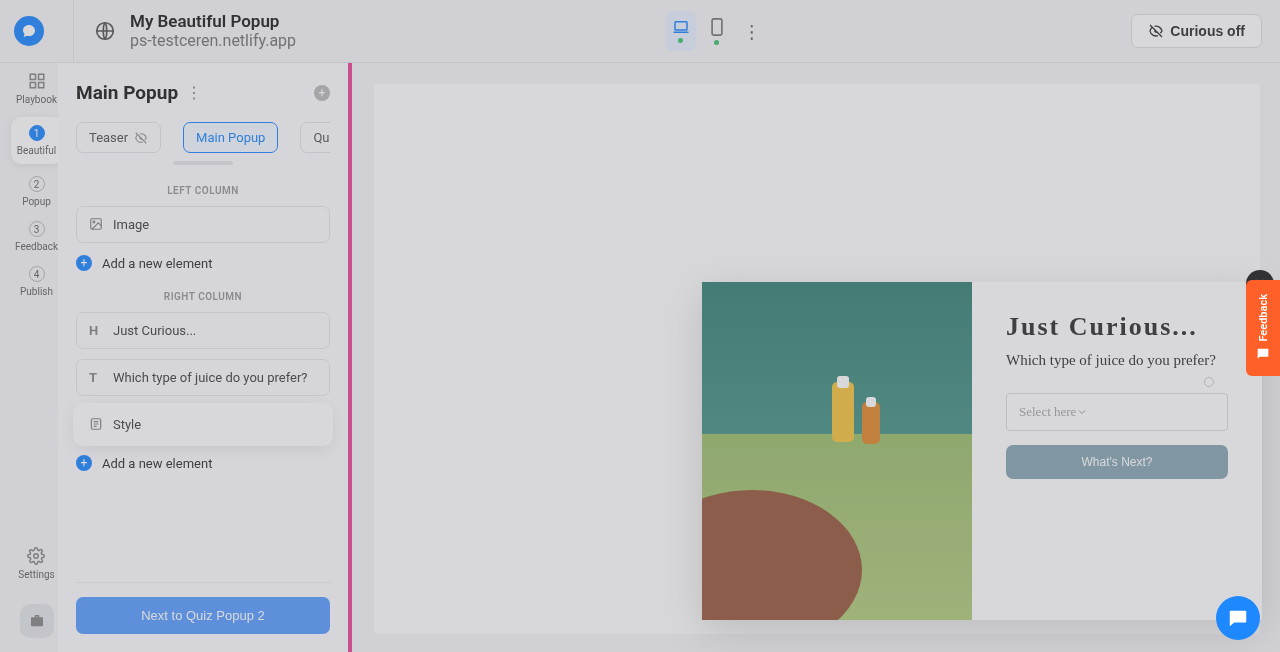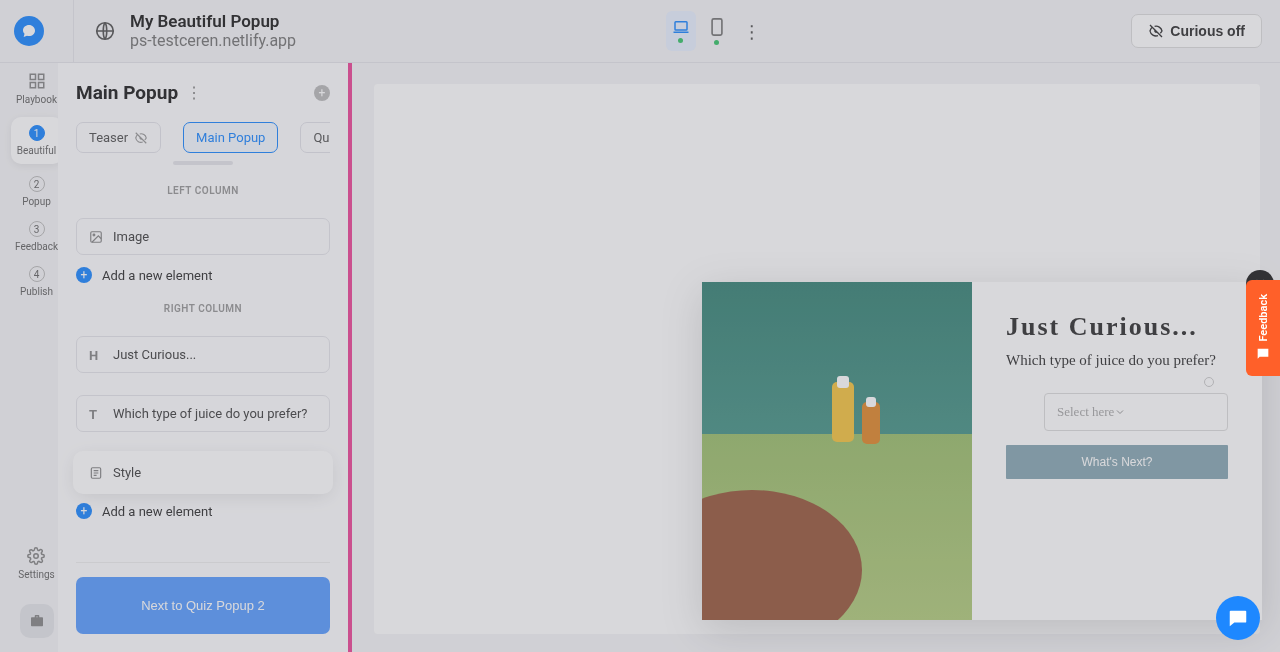--- a/index.html
+++ b/index.html
@@ -39,47 +39,47 @@
 .editor-header .header-more { color: #888; font-size: 16px; }
 .editor-header .add-circle { margin-left: auto; width: 16px; height: 16px; background: #bbb; border-radius: 50%; color: #fff; display: flex; align-items: center; justify-content: center; font-size: 12px; }
 
 .tabs { display: flex; gap: 22px; margin-top: 18px; overflow: hidden; }
 .tab { padding: 7px 12px; border: 1px solid #e2e2e8; border-radius: 7px; font-size: 13px; color: #555; display: flex; align-items: center; gap: 6px; white-space: nowrap; }
 .tab.active { border-color: #1e88ff; color: #1e88ff; background: #f3f8ff; }
 .tab .hidden-icon { width: 14px; height: 14px; color: #999; }
 .tab-scroll-indicator { width: 60px; height: 4px; background: #e5e5ea; border-radius: 2px; margin: 8px auto 0; }
 
 .section-label { font-size: 10px; font-weight: 600; color: #999; letter-spacing: 0.5px; margin-top: 20px; text-align: center; }
-.element-item { margin-top: 22px; border: 1px solid #e5e5ea; border-radius: 7px; padding: 10px 12px; display: flex; align-items: flex-end; gap: 10px; font-size: 13px; color: #444; }
+.element-item { margin-top: 10px; border: 1px solid #e5e5ea; border-radius: 7px; padding: 10px 12px; display: flex; align-items: flex-start; gap: 10px; font-size: 13px; color: #444; }
 .element-item .item-icon { width: 14px; height: 14px; color: #888; }
 .element-item.highlighted { border-color: #fff; background: #fff; box-shadow: 0 0 0 3px #fff, 0 4px 20px rgba(0,0,0,0.12); position: relative; z-index: 100; }
 .add-element { margin-top: 12px; display: flex; align-items: center; gap: 10px; font-size: 13px; color: #333; }
 .add-element .plus { width: 16px; height: 16px; border-radius: 50%; background: #1e88ff; color: #fff; display: flex; align-items: center; justify-content: center; font-size: 12px; }
 
 .editor-footer { margin-top: auto; border-top: 1px solid #eee; padding-top: 14px; }
-.next-btn { width: 100%; padding: 21px; background: #5b9eff; color: #fff; border: none; border-radius: 7px; font-size: 13px; font-weight: 500; }
+.next-btn { width: 100%; padding: 11px; background: #5b9eff; color: #fff; border: none; border-radius: 7px; font-size: 13px; font-weight: 500; }
 
 
 .canvas { position: absolute; left: 374px; top: 84px; right: 20px; bottom: 18px; background: #ffffff; border-radius: 4px; z-index: 40; }
 
 
 .popup-preview { position: absolute; left: 702px; top: 282px; width: 560px; height: 338px; background: #fff; display: flex; z-index: 45; box-shadow: 0 10px 40px rgba(0,0,0,0.15); }
 .popup-image { width: 270px; position: relative; overflow: hidden; }
 .popup-image .sky { position:absolute; inset:0; background: linear-gradient(180deg,#3a8577 0%,#4a9588 45%,#9dbf6e 45%,#b3cc7e 100%); }
 .popup-image .ground { position:absolute; left:-60px; bottom:-30px; width:220px; height:160px; background:#9a5b3f; border-radius:50%; }
 .popup-image .bottle1 { position:absolute; left:130px; top:100px; width:22px; height:60px; background:#f5c542; border-radius:5px; }
 .popup-image .bottle1::before { content:''; position:absolute; top:-6px; left:5px; width:12px; height:12px; background:#fff; border-radius:3px; }
 .popup-image .bottle2 { position:absolute; left:160px; top:120px; width:18px; height:42px; background:#e08a2e; border-radius:5px; }
 .popup-image .bottle2::before { content:''; position:absolute; top:-5px; left:4px; width:10px; height:10px; background:#fff; border-radius:3px; }
 .popup-right { flex: 1; padding: 30px 34px 20px; display: flex; flex-direction: column; }
 .popup-right h3 { font-family: "Comic Sans MS", cursive; font-size: 26px; color: #333; letter-spacing: 2px; }
 .popup-right p { font-family: "Comic Sans MS", cursive; font-size: 15px; color: #333; margin-top: 8px; line-height: 1.4; }
 .popup-right .loader { width: 10px; height: 10px; border: 1px solid #ccc; border-radius: 50%; align-self: flex-end; margin: 6px 14px 0 0; }
-.popup-select { margin-top: 6px; border: 1px solid #ddd; border-radius: 4px; padding: 10px 12px; display: flex; align-items: center; color: #aaa; font-size: 13px; font-family: "Comic Sans MS", cursive; margin-left: 38px; }
-.popup-cta { margin-top: 14px; background: #8aa9b4; color: #fff; border: none; border-radius: 1px; padding: 10px; font-size: 12px; }
+.popup-select { margin-top: 6px; border: 1px solid #ddd; border-radius: 4px; padding: 10px 12px; display: flex; align-items: center; color: #aaa; font-size: 13px; font-family: "Comic Sans MS", cursive; }
+.popup-cta { margin-top: 14px; background: #8aa9b4; color: #fff; border: none; border-radius: 7px; padding: 10px; font-size: 12px; }
 .popup-close { position: absolute; right: -12px; top: -12px; width: 28px; height: 28px; background: #222; border-radius: 50%; color: #fff; display: flex; align-items: center; justify-content: center; font-size: 14px; z-index: 46; }
 
 
 .feedback-tab { position: absolute; right: 0; top: 280px; width: 34px; height: 96px; background: #ff6029; color: #fff; border-radius: 6px 0 0 6px; display: flex; flex-direction: column; align-items: center; justify-content: center; gap: 4px; z-index: 60; }
 .feedback-tab .label { writing-mode: vertical-rl; transform: rotate(180deg); font-size: 11px; font-weight: 600; }
 .feedback-tab .fb-icon { width: 16px; height: 16px; }
 
 
 .chat-bubble { position: absolute; right: 20px; bottom: 12px; width: 44px; height: 44px; background: #1e88ff; border-radius: 50%; display: flex; align-items: center; justify-content: center; color: #fff; z-index: 60; }
 </style>

